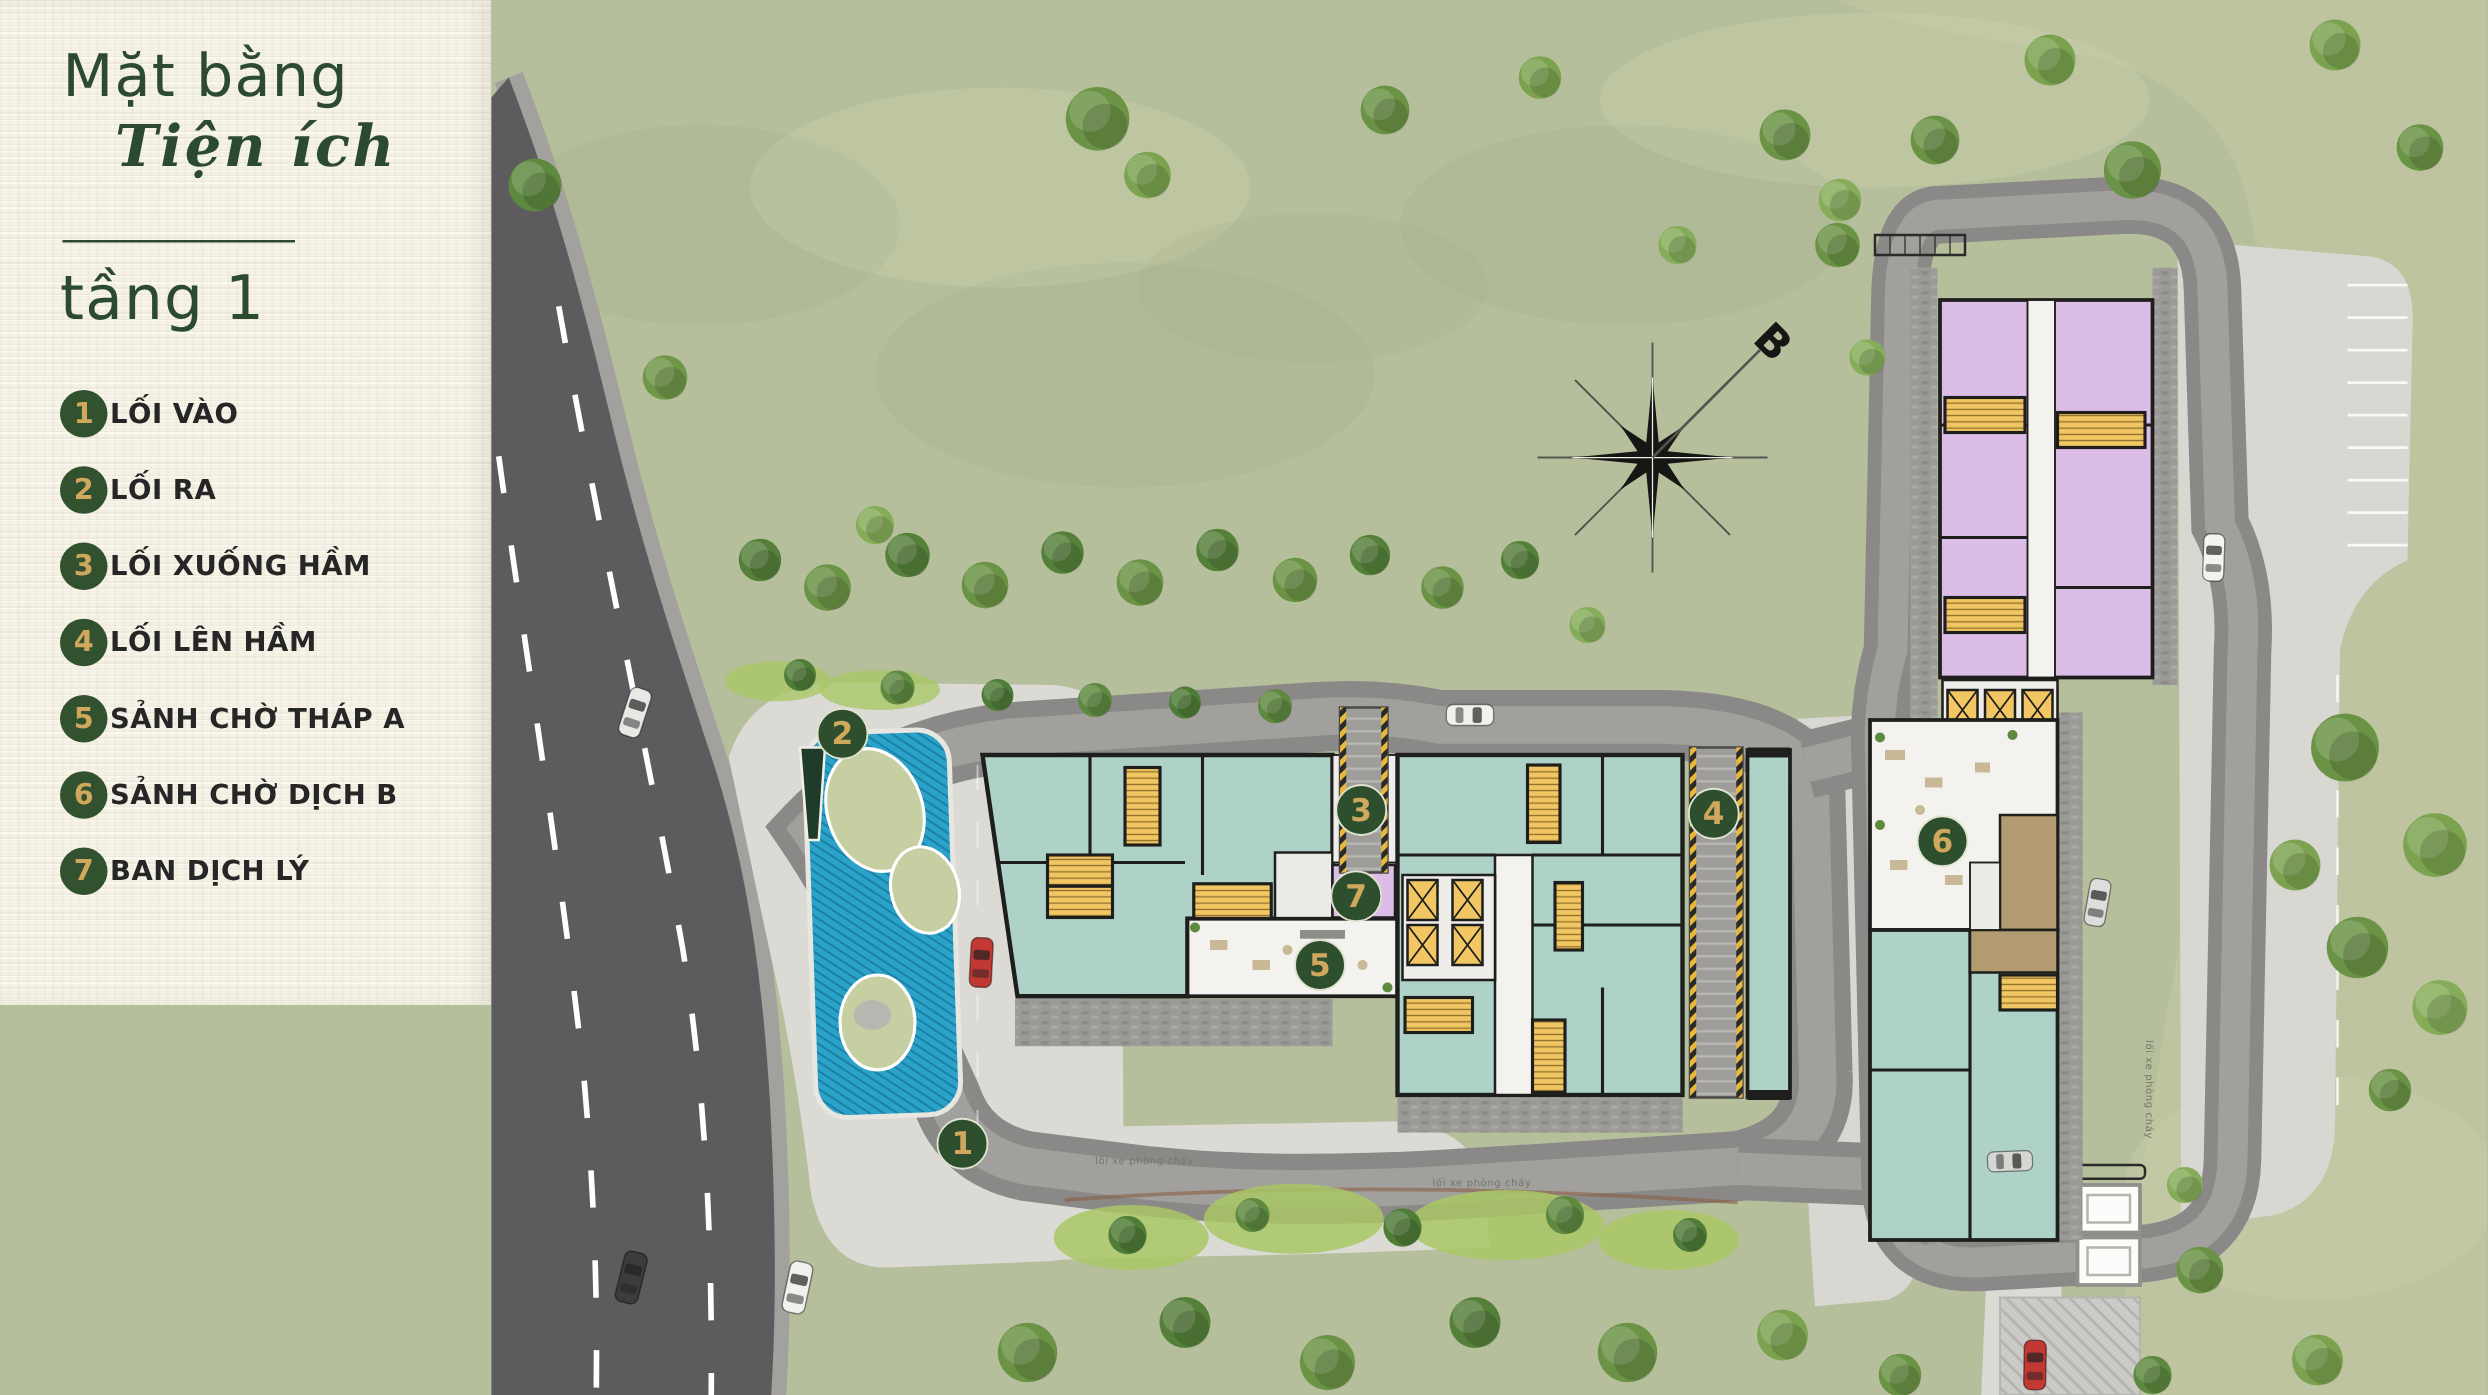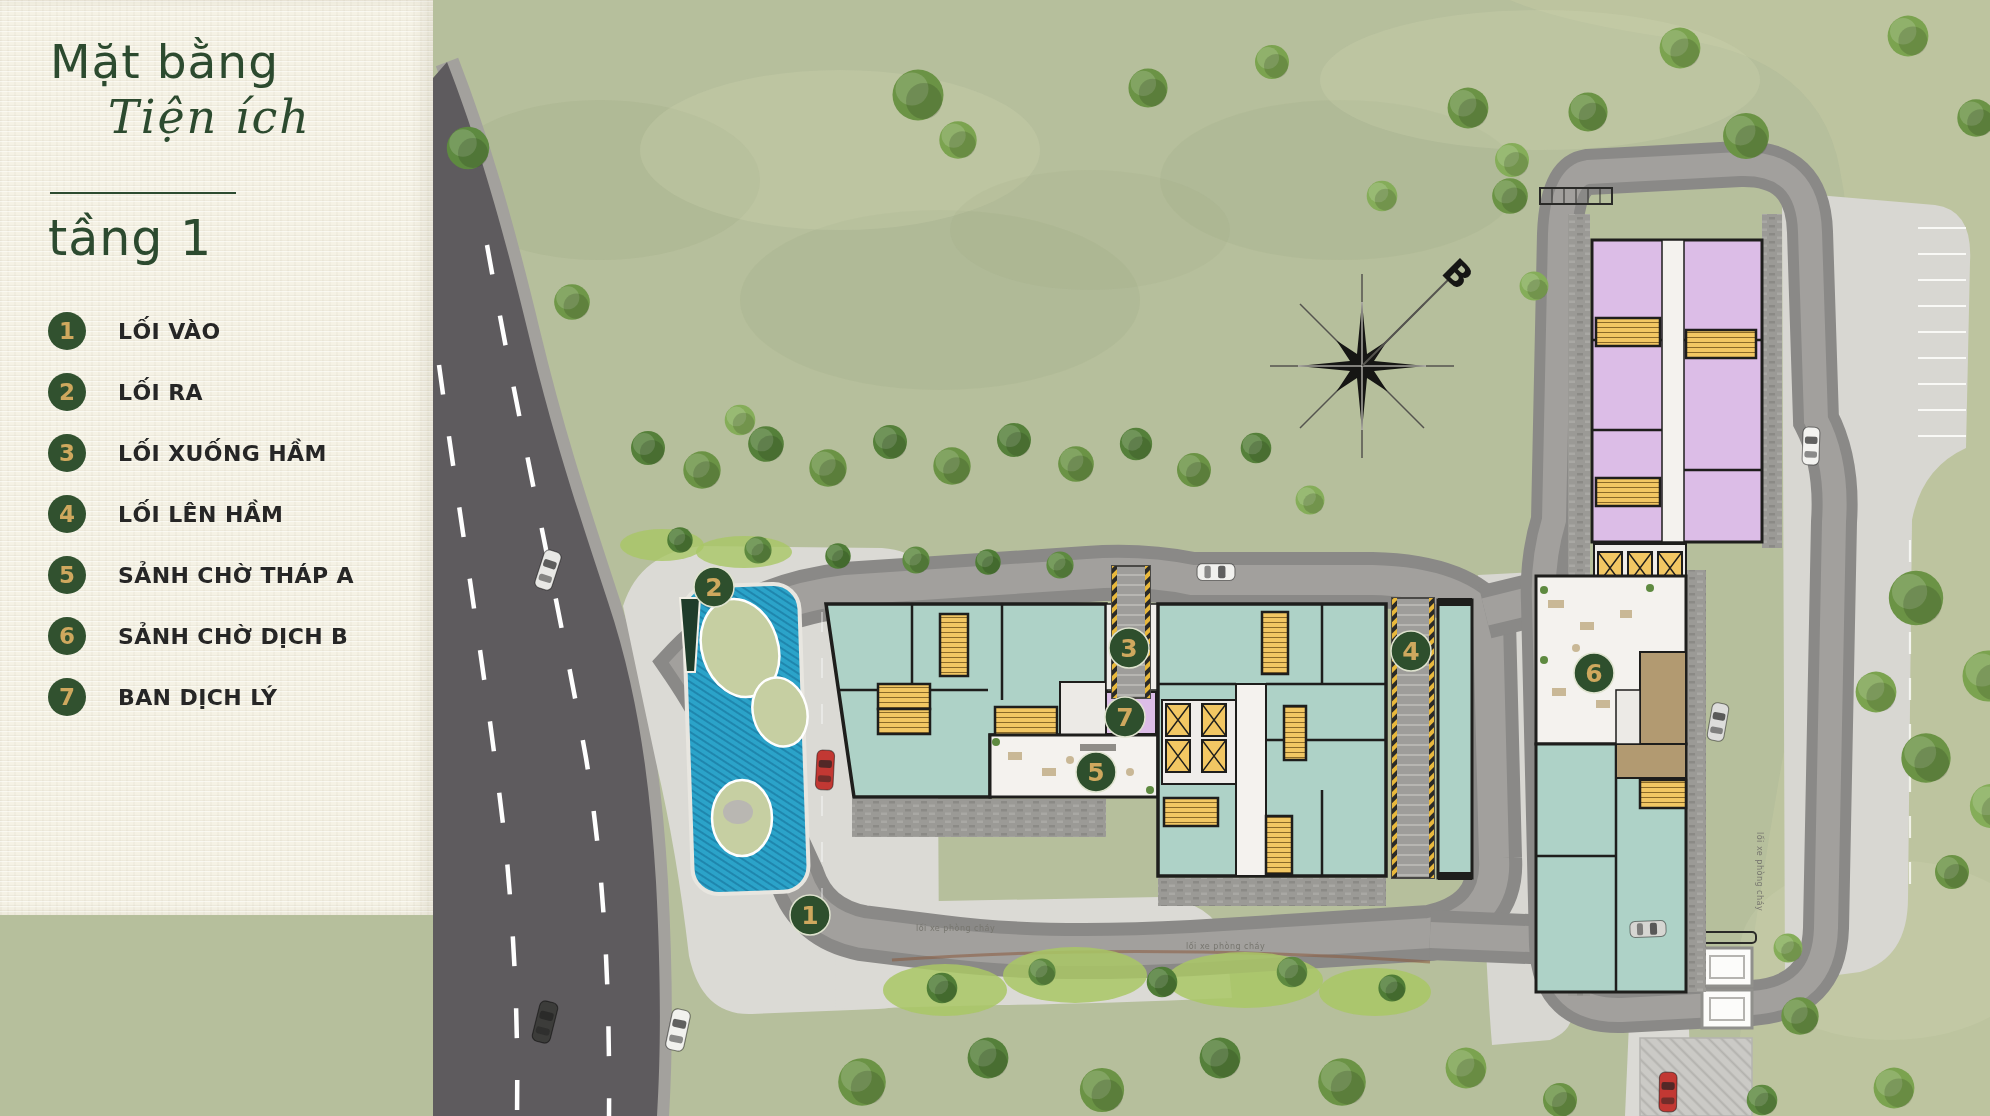--- a/index.html
+++ b/index.html
@@ -5,43 +5,42 @@
   html,body{margin:0;padding:0;}
   body{
     width:1990px;height:1116px;overflow:hidden;position:relative;
     font-family:"DejaVu Sans","Liberation Sans",sans-serif;
     background:#b6bf9c;
   }
   .layout{display:flex;width:1990px;height:1116px;}
 
   
   .panel{
-    position:relative;width:393px;height:915px;flex:0 0 393px;
+    position:relative;width:393px;height:804px;flex:0 0 393px;
     background:
       repeating-linear-gradient(to bottom, rgba(95,80,50,.05) 0 1px, rgba(255,255,252,.55) 1px 2px, rgba(0,0,0,0) 2px 5px),
       repeating-linear-gradient(to right, rgba(95,80,50,.03) 0 2px, rgba(0,0,0,0) 2px 7px),
       #f5f2e5;
     box-shadow:inset -10px 0 14px rgba(60,50,20,.08);
-    padding-left:40px;
   }
   .title1{position:absolute;top:34px;left:50px;font-size:47px;font-weight:500;color:#2c4a2f;letter-spacing:1px;}
-  .title2{position:absolute;top:90px;left:108px;font-family:"DejaVu Serif","Liberation Serif",serif;font-style:italic;font-weight:400;font-size:46px;color:#2c4a2f;letter-spacing:2px;}
+  .title2{position:absolute;top:90px;left:92px;font-family:"DejaVu Serif","Liberation Serif",serif;font-style:italic;font-weight:700;font-size:46px;color:#2c4a2f;letter-spacing:2px;}
   .divider{position:absolute;top:192px;left:50px;width:186px;height:2px;background:#2c4a2f;}
   .floor{position:absolute;top:210px;left:48px;font-size:49px;font-weight:400;color:#2c4a2f;letter-spacing:1px;}
   .legend{position:absolute;top:312px;left:48px;right:10px;}
   .row{display:flex;align-items:center;height:38px;margin-bottom:23px;}
   .num-circle{
     width:38px;height:38px;border-radius:50%;background:#31512f;flex:0 0 38px;
     display:flex;align-items:center;justify-content:center;
     color:#cfa85e;font-size:23px;font-weight:bold;
   }
   .swatch{width:42px;height:42px;border-radius:50%;flex:0 0 42px;border:1.5px solid #333;box-sizing:border-box;margin-left:-2px;}
   .swatch-teal{background:#b7d3c9;}
   .swatch-lav{background:#dcbde7;}
-  .row-label{margin-left:32px;font-size:22px;font-weight:700;color:#262626;letter-spacing:.4px;white-space:nowrap;}
+  .row-label{margin-left:2px;font-size:22px;font-weight:700;color:#262626;letter-spacing:.4px;white-space:nowrap;}
 
   
   .map-wrap{position:relative;width:1597px;height:1116px;flex:1;}
   svg text{font-family:"DejaVu Sans","Liberation Sans",sans-serif;}
 </style>
 </head>
 <body>
 
 <div class="layout">
 

